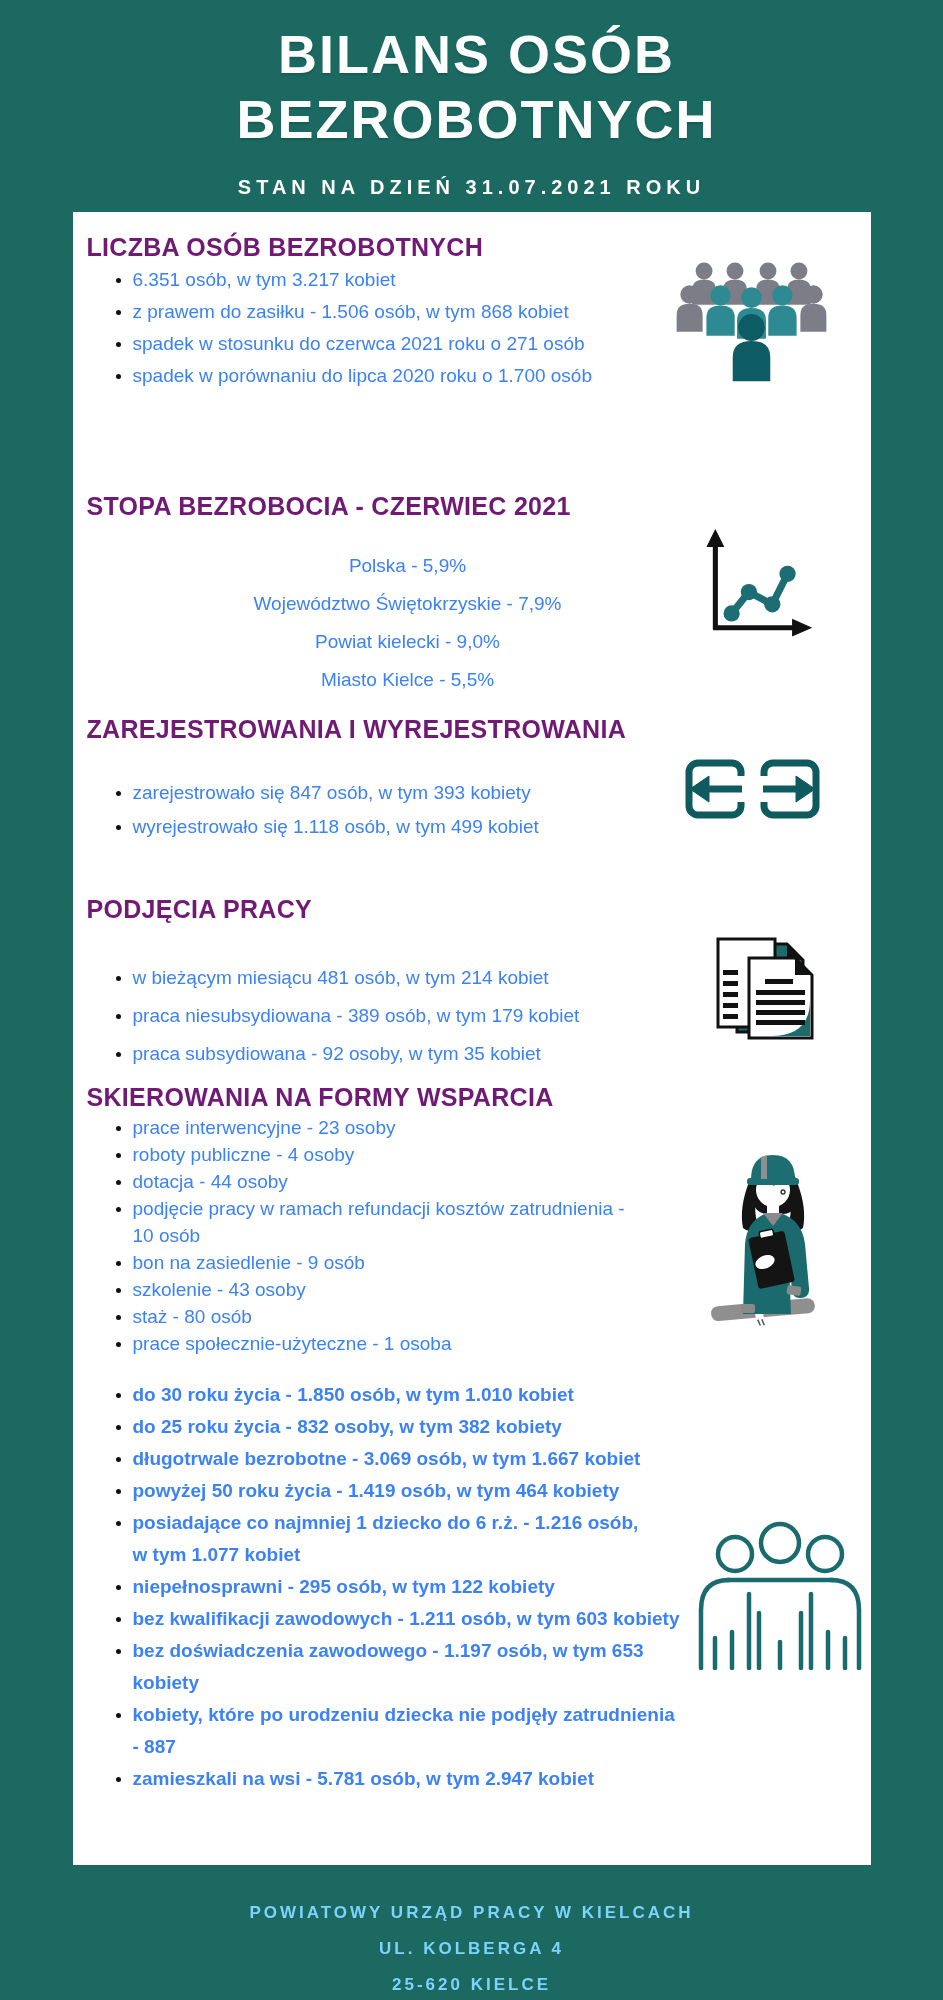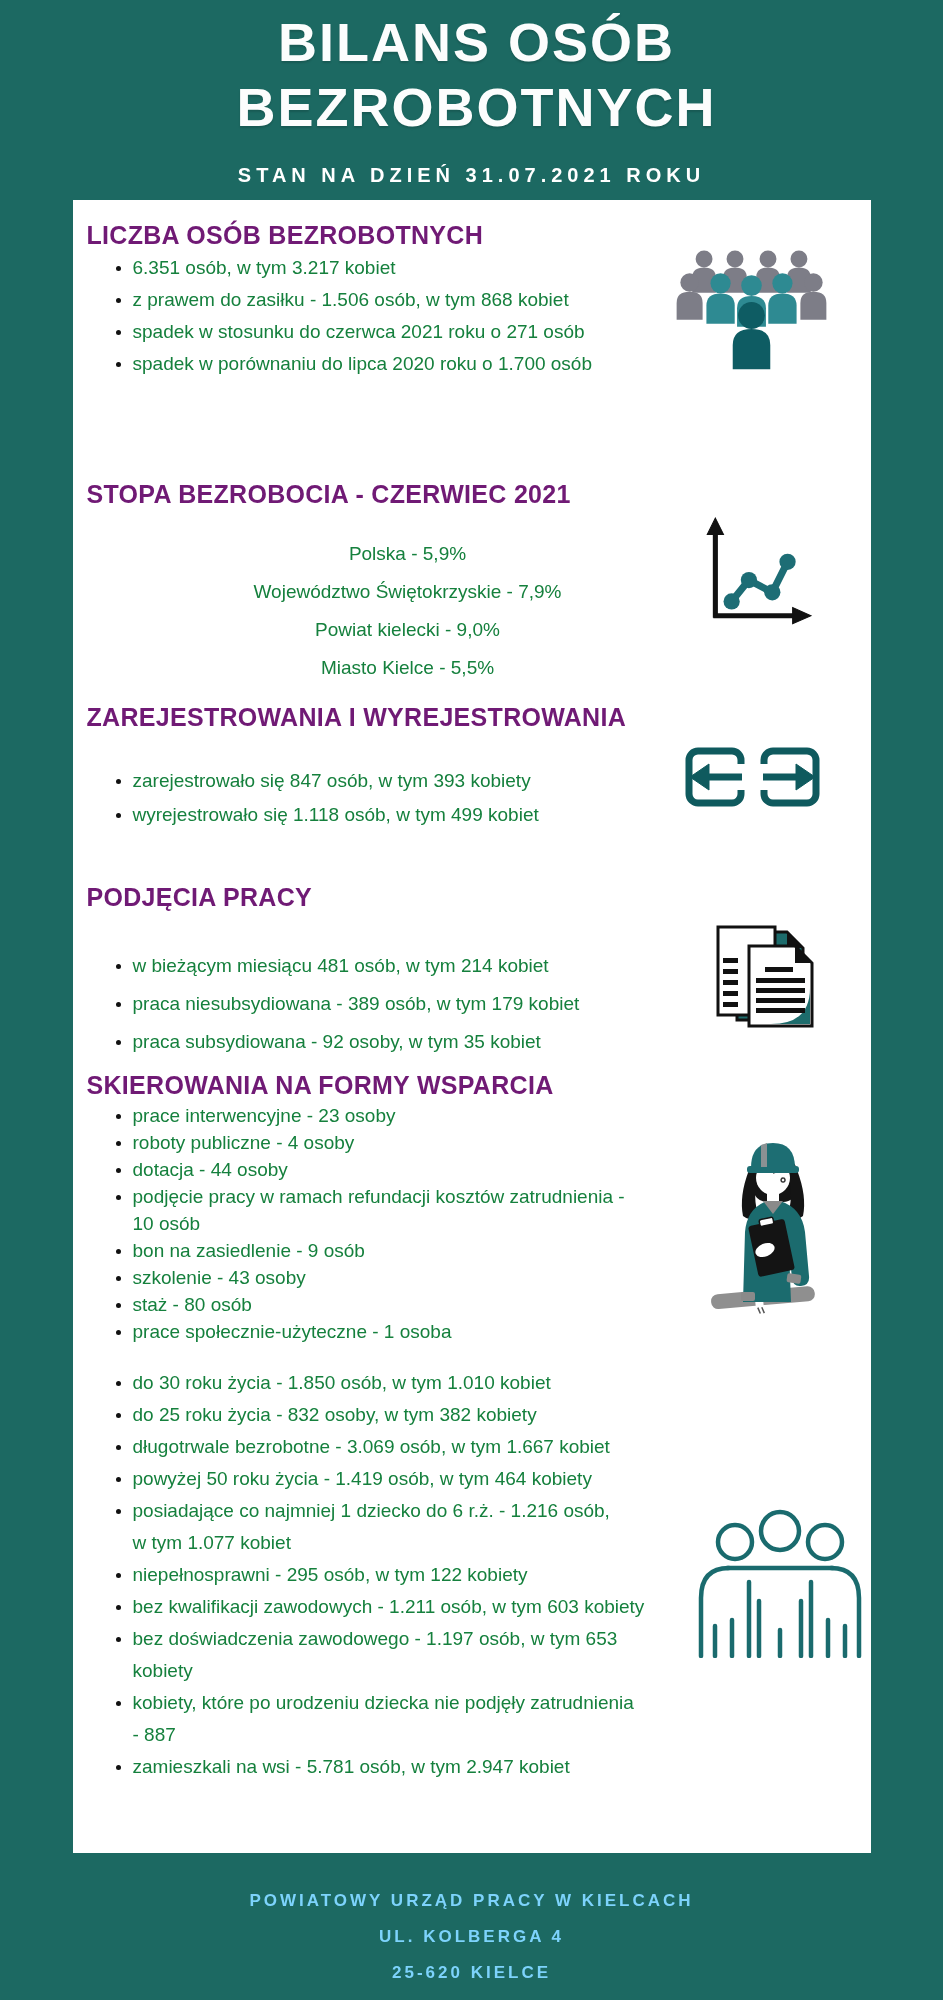--- a/index.html
+++ b/index.html
@@ -7,21 +7,21 @@
   body {
     width: 943px; height: 2000px;
     background: #1C6962;
     font-family: "Liberation Sans", sans-serif;
     overflow: hidden;
   }
 
   
   .header { padding-top: 6px; text-align: center; }
   .main-title {
-    margin: 4px; color: #FCFDFD;
+    margin: 16px; color: #FCFDFD;
     font-size: 54px; line-height: 65px; font-weight: 700;
     letter-spacing: 2px;
     text-shadow: 0 2px 2px rgba(0,0,0,0.15);
     padding-left: 10px;
   }
   .subtitle {
     margin: 24px 0 0 0; color: #FFFFFF;
     font-size: 20px; font-weight: 700; letter-spacing: 5px;
   }
 
@@ -32,41 +32,41 @@
     margin: 13px auto 0 auto;
     background: #FFFFFF;
     padding: 18px 0 0 14px;
   }
 
   .sec-heading {
     margin: 0; color: #701a75;
     font-size: 25px; line-height: 30px; font-weight: 700;
     letter-spacing: 0.3px;
   }
-  .sec-list { margin: 0; padding: 0 0 0 46px; color: #15803d; }
+  .sec-list { margin: 0; padding: 0 0 0 46px; color: #3b82f6; }
   .sec-list li {
     font-size: 19px; font-weight: 500;
     white-space: pre-line;
     max-width: 640px;
   }
   .sec-list.plain { list-style: none; padding-left: 1px; }
   .sec-list.bullets li::marker { color: #111; font-size: 17px; }
 
   
   .section-0 { margin-top: 2px; }   .section-0 li { line-height: 32px; }
   .section-0 .sec-list { margin-top: 2px; }
   .section-1 { margin-top: 99px; }  .section-1 li { line-height: 38px; }
   .section-1 .sec-list { margin-top: 26px; text-align: center; }
   .section-2 { margin-top: 15px; }  .section-2 li { line-height: 34px; }
   .section-2 .sec-list { margin-top: 32px; }
   .section-3 { margin-top: 50px; }  .section-3 li { line-height: 38px; }
   .section-3 .sec-list { margin-top: 35px; }
   .section-4 { margin-top: 9px; }   .section-4 li { line-height: 27px; max-width: 610px; }
   .section-4 .sec-list { margin-top: 2px; }
-  .section-5 { margin-top: 22px; }  .section-5 li { line-height: 32px; max-width: 620px; }
+  .section-5 { margin-top: 22px; }  .section-5 li { line-height: 32px; max-width: 620px; font-weight: bold; }
   .section-5 .sec-list { margin-top: 3px; }
 
   
   .icon-wrap { position: absolute; }
   .icon-people   { left: 596px; top: 48px;   width: 165px; height: 135px; }
   .icon-chart    { left: 620px; top: 312px;  width: 122px; height: 122px; }
   .icon-arrows   { left: 612px; top: 546px;  width: 135px; height: 62px;  }
   .icon-docs     { left: 642px; top: 722px;  width: 106px; height: 108px; }
   .icon-worker   { left: 630px; top: 930px;  width: 140px; height: 185px; }
   .icon-group    { left: 618px; top: 1306px; width: 178px; height: 152px; }

